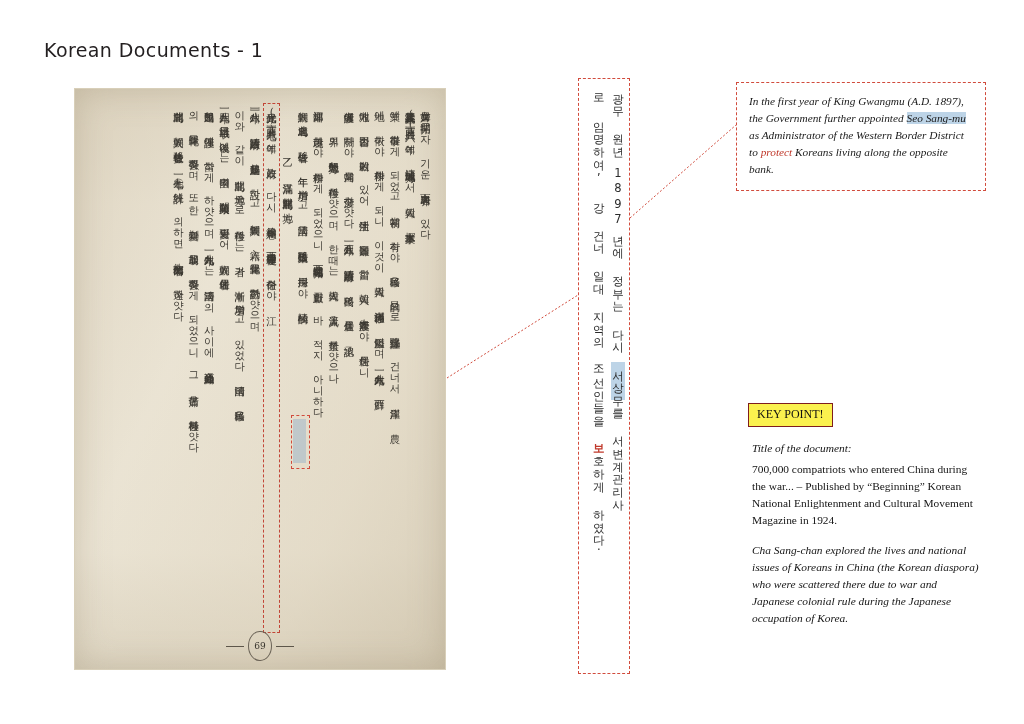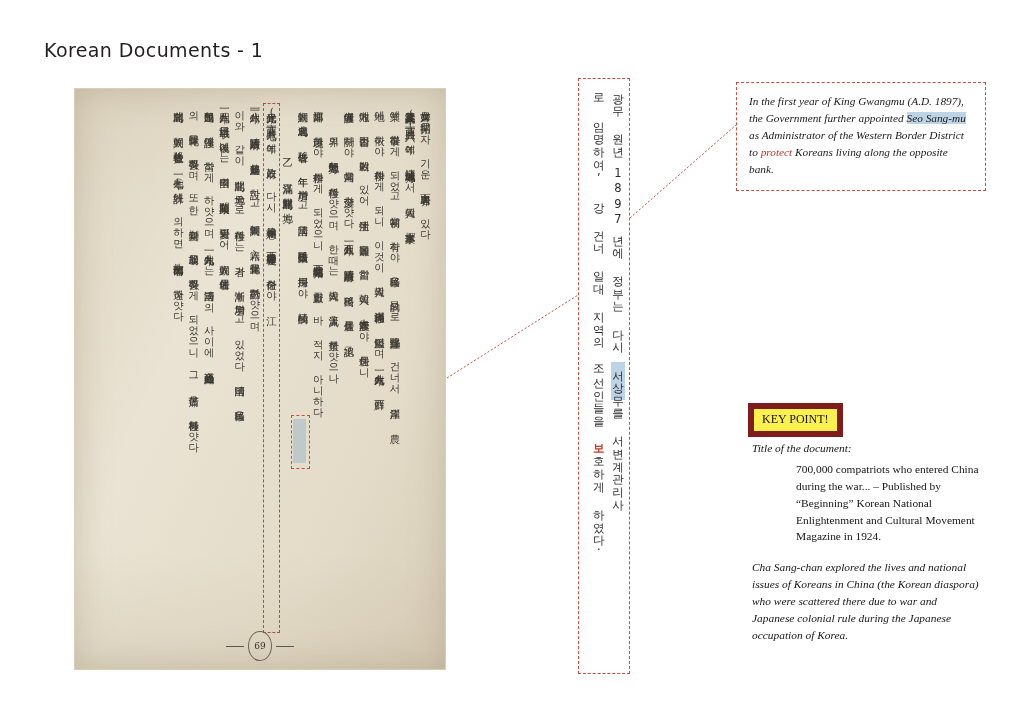--- a/index.html
+++ b/index.html
@@ -173,42 +173,42 @@
   
   .keypoint-tag {
     position: absolute;
     left: 748px;
     top: 403px;
     background: #fbf14e;
     padding: 3px 8px 4px 8px;
     font-family: "Liberation Serif", serif;
     font-size: 12px;
     color: #111;
-    border: 6px solid #7f1d1d;
+    border: 1px solid #7f1d1d;
   }
   .kp-body {
     position: absolute;
     left: 752px;
     top: 440px;
     width: 230px;
     font-family: "Liberation Serif", serif;
     font-size: 11.4px;
     line-height: 1.48;
     color: #141414;
     font-style: italic;
   }
   .kp-head {
     font-weight: normal;
     font-style: italic;
     margin-bottom: 4px;
   }
   .kp-para {
     margin: 0 0 14px 0;
   }
-  .kp-para.plain { font-style: normal; margin-left: 44px; }
+  .kp-para.plain { font-style: normal; }
 </style>
 </head>
 <body>
 
 <div class="page-title">Korean Documents - 1</div>
 
 <div class="scan">
   <div class="scan-inner">
     <div class="col">女婢를開拓코자 기운 而次者界가 있다</div>
     <div class="col">其後貫武三十二年(西曆一八六二)年에 清江越城地方에서 韓人이 探木事業</div>

